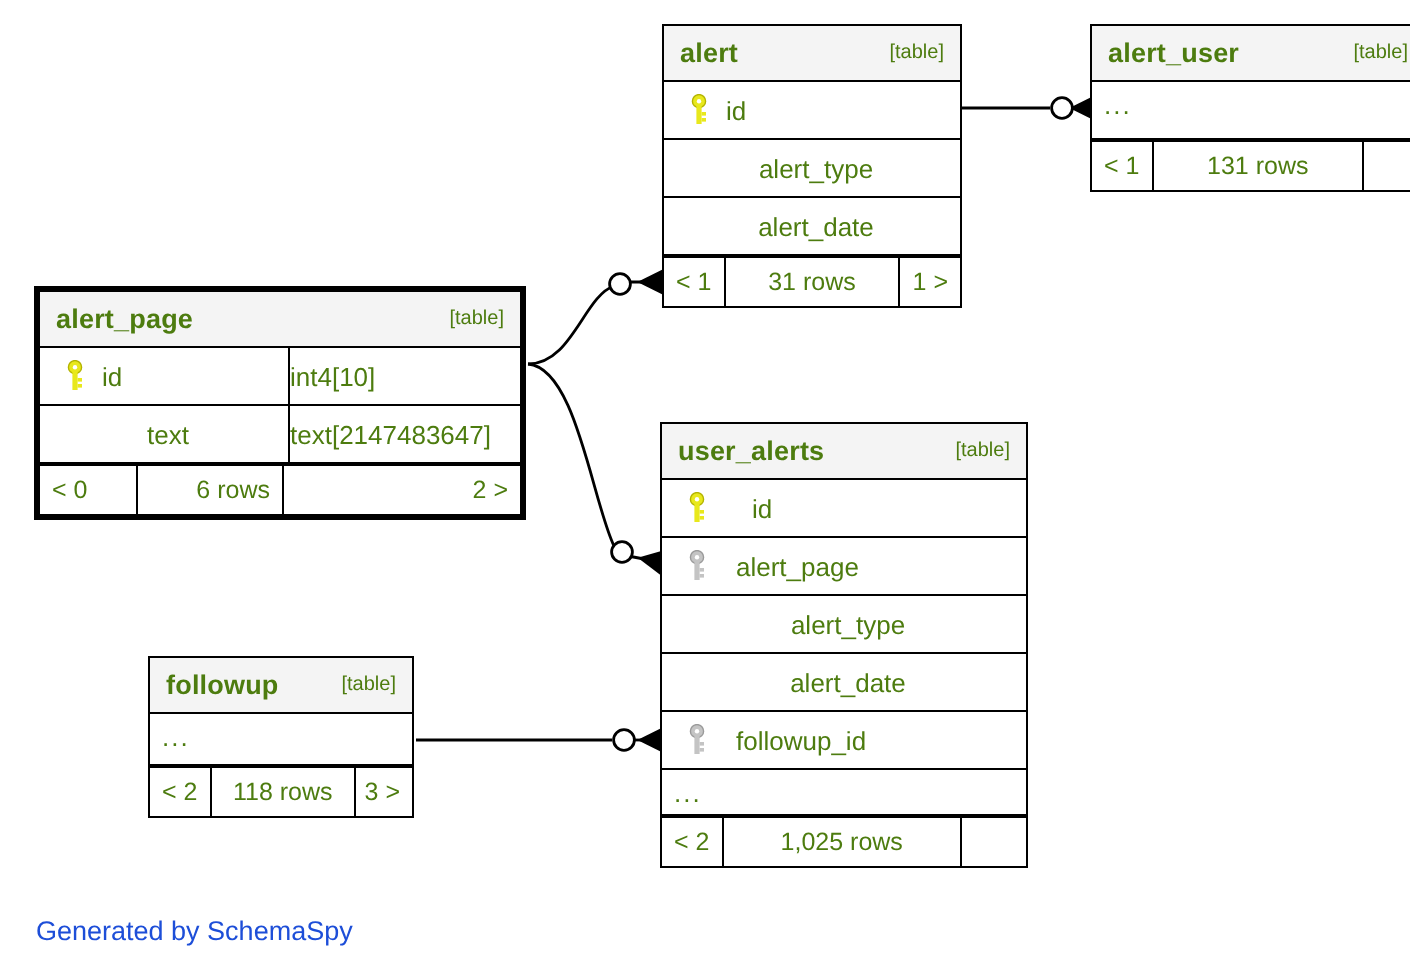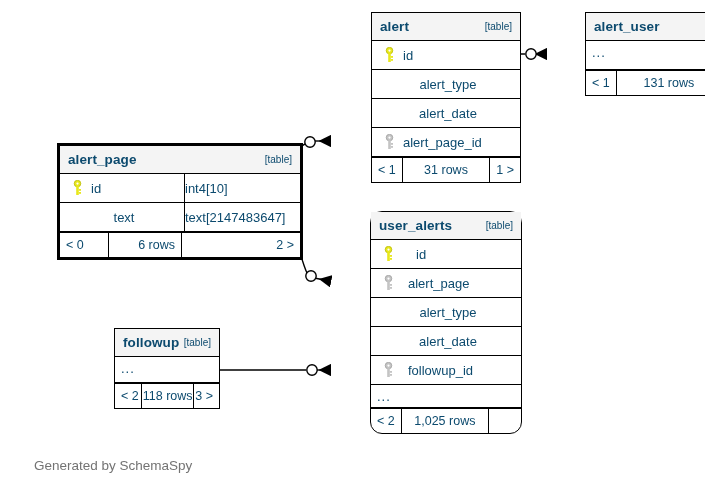--- a/index.html
+++ b/index.html
@@ -28,22 +28,21 @@
     pointer-events: none;
   }
 
   
   .table-box {
     position: absolute;
     box-sizing: border-box;
     background: #ffffff;
     border: 1px solid #000000;
     font-size: 13px;
-    color: #0c4a6e;
-    margin-left: 40px;
+    color: #4d7c0f;
   }
   .table-box.focus {
     border: 3px solid #000000;
   }
   .t-header {
     box-sizing: border-box;
     background: #f4f4f4;
     border-bottom: 1px solid #000000;
     height: 28px;
     display: flex;
@@ -124,24 +123,24 @@
     padding: 0 6px;
     overflow: hidden;
     white-space: nowrap;
   }
   .f-left  { justify-content: flex-start; }
   .f-mid   { justify-content: center;  flex: 1 1 auto; border-left: 1px solid #000; border-right: 1px solid #000; }
   .f-right { justify-content: flex-end; }
 
   .caption {
     position: absolute;
-    left: 34px;
+    left: 18px;
     top: 458px;
     font-size: 13.5px;
-    color: #737373;
+    color: #1d4ed8;
   }
   .key-icon { display: block; }
 </style>
 </head>
 <body>
 
 <div id="canvas">
 
   <svg id="edges" viewBox="0 0 705 488" xmlns="http://www.w3.org/2000/svg">
     <defs>
@@ -201,174 +200,160 @@
         <span class="col-label">alert_type</span>
       </div>
     </div>
 
     <div class="t-row">
       <div class="col-name centered">
         <span class="col-label">alert_date</span>
       </div>
     </div>
 
+
+    <div class="t-foot">
+      <div class="f-cell f-left">&lt; 1</div>
+      <div class="f-cell f-mid">31 rows</div>
+      <div class="f-cell f-right">1 &gt;</div>
+    </div>
+  </div>
+
+  <div class="table-box" style="left:545px; top:12px; width:168px;">
+    <div class="t-header">
+      <span class="t-name">alert_user</span>
+      <span class="t-tag">[table]</span>
+    </div>
+
+    <div class="t-row">
+      <div class="col-name ellipsis">
+        <span>...</span>
+      </div>
+    </div>
+
+    <div class="t-foot">
+      <div class="f-cell f-left">&lt; 1</div>
+      <div class="f-cell f-mid">131 rows</div>
+      <div class="f-cell f-right" style="width:30px;"></div>
+    </div>
+  </div>
+
+  <div class="table-box focus" style="left:17px; top:143px; width:246px;">
+    <div class="t-header">
+      <span class="t-name">alert_page</span>
+      <span class="t-tag">[table]</span>
+    </div>
+
+    <div class="t-row">
+      <div class="col-name" style="width:124px; flex:0 0 124px;">
+        <span class="keyslot">
+          <svg class="key-icon" width="9" height="16" viewBox="0 0 9 16">
+            <circle cx="4.5" cy="3.6" r="3.3" fill="#e8e81c" stroke="#b3b300" stroke-width="0.7"></circle>
+            <circle cx="4.5" cy="3.6" r="1.1" fill="#ffffff"></circle>
+            <rect x="3.2" y="5.6" width="2.6" height="9.4" fill="#e8e81c"></rect>
+            <rect x="5.8" y="9.0" width="2.2" height="1.8" fill="#e8e81c"></rect>
+            <rect x="5.8" y="12.0" width="2.2" height="1.8" fill="#e8e81c"></rect>
+          </svg>
+        </span>
+        <span class="col-label">id</span>
+      </div>
+      <div class="col-type" style="flex:1 1 auto;">int4[10]</div>
+    </div>
+
+    <div class="t-row">
+      <div class="col-name centered" style="width:124px; flex:0 0 124px;">
+        <span class="col-label">text</span>
+      </div>
+      <div class="col-type" style="flex:1 1 auto;">text[2147483647]</div>
+    </div>
+
+    <div class="t-foot">
+      <div class="f-cell f-left" style="width:48px;">&lt; 0</div>
+      <div class="f-cell f-mid" style="flex:0 0 74px; justify-content:flex-end;">6 rows</div>
+      <div class="f-cell f-right" style="flex:1 1 auto;">2 &gt;</div>
+    </div>
+  </div>
+
+  <div class="table-box" style="left:330px; top:211px; width:184px;">
+    <div class="t-header">
+      <span class="t-name">user_alerts</span>
+      <span class="t-tag">[table]</span>
+    </div>
+
+    <div class="t-row">
+      <div class="col-name">
+        <span class="keyslot">
+          <svg class="key-icon" width="9" height="16" viewBox="0 0 9 16">
+            <circle cx="4.5" cy="3.6" r="3.3" fill="#e8e81c" stroke="#b3b300" stroke-width="0.7"></circle>
+            <circle cx="4.5" cy="3.6" r="1.1" fill="#ffffff"></circle>
+            <rect x="3.2" y="5.6" width="2.6" height="9.4" fill="#e8e81c"></rect>
+            <rect x="5.8" y="9.0" width="2.2" height="1.8" fill="#e8e81c"></rect>
+            <rect x="5.8" y="12.0" width="2.2" height="1.8" fill="#e8e81c"></rect>
+          </svg>
+        </span>
+        <span class="col-label" style="padding-left:18px;">id</span>
+      </div>
+    </div>
+
     <div class="t-row">
       <div class="col-name">
         <span class="keyslot">
           <svg class="key-icon" width="9" height="16" viewBox="0 0 9 16">
             <circle cx="4.5" cy="3.6" r="3.3" fill="#c4c4c4" stroke="#9a9a9a" stroke-width="0.7"></circle>
             <circle cx="4.5" cy="3.6" r="1.1" fill="#ffffff"></circle>
             <rect x="3.2" y="5.6" width="2.6" height="9.4" fill="#c4c4c4"></rect>
             <rect x="5.8" y="9.0" width="2.2" height="1.8" fill="#c4c4c4"></rect>
             <rect x="5.8" y="12.0" width="2.2" height="1.8" fill="#c4c4c4"></rect>
           </svg>
         </span>
-        <span class="col-label">alert_page_id</span>
-      </div>
-    </div>
-
-    <div class="t-foot">
-      <div class="f-cell f-left">&lt; 1</div>
-      <div class="f-cell f-mid">31 rows</div>
-      <div class="f-cell f-right">1 &gt;</div>
-    </div>
-  </div>
-
-  <div class="table-box" style="left:545px; top:12px; width:168px;">
-    <div class="t-header">
-      <span class="t-name">alert_user</span>
-      <span class="t-tag">[table]</span>
-    </div>
-
-    <div class="t-row">
-      <div class="col-name ellipsis">
-        <span>...</span>
-      </div>
-    </div>
-
-    <div class="t-foot">
-      <div class="f-cell f-left">&lt; 1</div>
-      <div class="f-cell f-mid">131 rows</div>
-      <div class="f-cell f-right" style="width:30px;"></div>
-    </div>
-  </div>
-
-  <div class="table-box focus" style="left:17px; top:143px; width:246px;">
-    <div class="t-header">
-      <span class="t-name">alert_page</span>
-      <span class="t-tag">[table]</span>
-    </div>
-
-    <div class="t-row">
-      <div class="col-name" style="width:124px; flex:0 0 124px;">
-        <span class="keyslot">
-          <svg class="key-icon" width="9" height="16" viewBox="0 0 9 16">
-            <circle cx="4.5" cy="3.6" r="3.3" fill="#e8e81c" stroke="#b3b300" stroke-width="0.7"></circle>
-            <circle cx="4.5" cy="3.6" r="1.1" fill="#ffffff"></circle>
-            <rect x="3.2" y="5.6" width="2.6" height="9.4" fill="#e8e81c"></rect>
-            <rect x="5.8" y="9.0" width="2.2" height="1.8" fill="#e8e81c"></rect>
-            <rect x="5.8" y="12.0" width="2.2" height="1.8" fill="#e8e81c"></rect>
-          </svg>
-        </span>
-        <span class="col-label">id</span>
-      </div>
-      <div class="col-type" style="flex:1 1 auto;">int4[10]</div>
-    </div>
-
-    <div class="t-row">
-      <div class="col-name centered" style="width:124px; flex:0 0 124px;">
-        <span class="col-label">text</span>
-      </div>
-      <div class="col-type" style="flex:1 1 auto;">text[2147483647]</div>
-    </div>
-
-    <div class="t-foot">
-      <div class="f-cell f-left" style="width:48px;">&lt; 0</div>
-      <div class="f-cell f-mid" style="flex:0 0 74px; justify-content:flex-end;">6 rows</div>
-      <div class="f-cell f-right" style="flex:1 1 auto;">2 &gt;</div>
-    </div>
-  </div>
-
-  <div class="table-box" style="left:330px; top:211px; width:152px;border-radius:12px;">
-    <div class="t-header">
-      <span class="t-name">user_alerts</span>
-      <span class="t-tag">[table]</span>
-    </div>
-
-    <div class="t-row">
-      <div class="col-name">
-        <span class="keyslot">
-          <svg class="key-icon" width="9" height="16" viewBox="0 0 9 16">
-            <circle cx="4.5" cy="3.6" r="3.3" fill="#e8e81c" stroke="#b3b300" stroke-width="0.7"></circle>
-            <circle cx="4.5" cy="3.6" r="1.1" fill="#ffffff"></circle>
-            <rect x="3.2" y="5.6" width="2.6" height="9.4" fill="#e8e81c"></rect>
-            <rect x="5.8" y="9.0" width="2.2" height="1.8" fill="#e8e81c"></rect>
-            <rect x="5.8" y="12.0" width="2.2" height="1.8" fill="#e8e81c"></rect>
-          </svg>
-        </span>
-        <span class="col-label" style="padding-left:18px;">id</span>
+        <span class="col-label" style="padding-left:10px;">alert_page</span>
+      </div>
+    </div>
+
+    <div class="t-row">
+      <div class="col-name centered">
+        <span class="col-label">alert_type</span>
+      </div>
+    </div>
+
+    <div class="t-row">
+      <div class="col-name centered">
+        <span class="col-label">alert_date</span>
       </div>
     </div>
 
     <div class="t-row">
       <div class="col-name">
         <span class="keyslot">
           <svg class="key-icon" width="9" height="16" viewBox="0 0 9 16">
             <circle cx="4.5" cy="3.6" r="3.3" fill="#c4c4c4" stroke="#9a9a9a" stroke-width="0.7"></circle>
             <circle cx="4.5" cy="3.6" r="1.1" fill="#ffffff"></circle>
             <rect x="3.2" y="5.6" width="2.6" height="9.4" fill="#c4c4c4"></rect>
             <rect x="5.8" y="9.0" width="2.2" height="1.8" fill="#c4c4c4"></rect>
             <rect x="5.8" y="12.0" width="2.2" height="1.8" fill="#c4c4c4"></rect>
           </svg>
         </span>
-        <span class="col-label" style="padding-left:10px;">alert_page</span>
-      </div>
-    </div>
-
-    <div class="t-row">
-      <div class="col-name centered">
-        <span class="col-label">alert_type</span>
-      </div>
-    </div>
-
-    <div class="t-row">
-      <div class="col-name centered">
-        <span class="col-label">alert_date</span>
-      </div>
-    </div>
-
-    <div class="t-row">
-      <div class="col-name">
-        <span class="keyslot">
-          <svg class="key-icon" width="9" height="16" viewBox="0 0 9 16">
-            <circle cx="4.5" cy="3.6" r="3.3" fill="#c4c4c4" stroke="#9a9a9a" stroke-width="0.7"></circle>
-            <circle cx="4.5" cy="3.6" r="1.1" fill="#ffffff"></circle>
-            <rect x="3.2" y="5.6" width="2.6" height="9.4" fill="#c4c4c4"></rect>
-            <rect x="5.8" y="9.0" width="2.2" height="1.8" fill="#c4c4c4"></rect>
-            <rect x="5.8" y="12.0" width="2.2" height="1.8" fill="#c4c4c4"></rect>
-          </svg>
-        </span>
         <span class="col-label" style="padding-left:10px;">followup_id</span>
       </div>
     </div>
 
     <div class="t-row" style="height:23px;">
       <div class="col-name ellipsis">
         <span>...</span>
       </div>
     </div>
 
     <div class="t-foot">
       <div class="f-cell f-left">&lt; 2</div>
       <div class="f-cell f-mid">1,025 rows</div>
       <div class="f-cell f-right" style="width:32px;"></div>
     </div>
   </div>
 
-  <div class="table-box" style="left:74px; top:328px; width:106px;">
+  <div class="table-box" style="left:74px; top:328px; width:133px;">
     <div class="t-header">
       <span class="t-name">followup</span>
       <span class="t-tag">[table]</span>
     </div>
 
     <div class="t-row" style="height:26px;">
       <div class="col-name ellipsis">
         <span>...</span>
       </div>
     </div>

